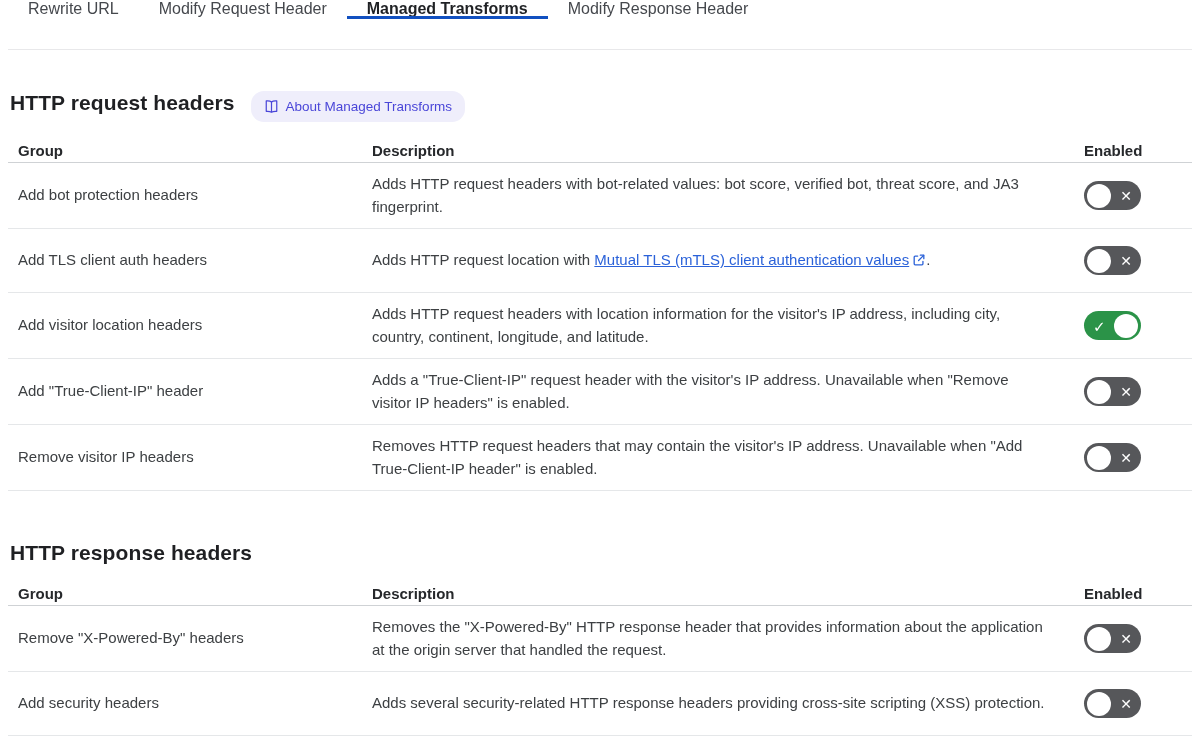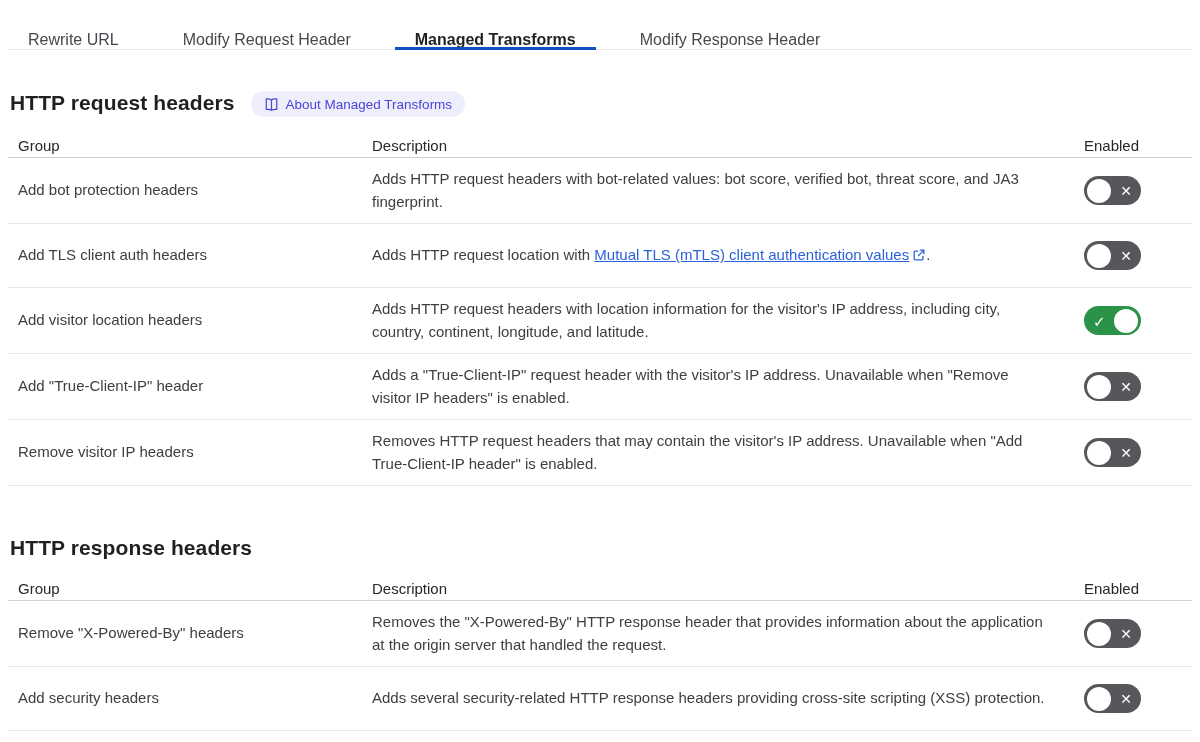--- a/index.html
+++ b/index.html
@@ -9,22 +9,21 @@
     font-family: "Liberation Sans", "DejaVu Sans", sans-serif;
     color: #3d4043;
     padding: 0 8px;
   }
 
   
   .tabbar {
     display: flex;
     border-bottom: 1px solid #e8e8ea;
     height: 50px;
-    align-items: flex-end;
-    gap: 24px;
+    align-items: flex-start;
   }
   .tab {
     display: flex; align-items: center;
     padding: 0 20px;
     font-size: 16px;
     color: #45484d;
     cursor: pointer;
     position: relative;
     white-space: nowrap;
   }
@@ -41,33 +40,33 @@
     margin: 41px 0 12px 2px;
   }
   .section-title {
     font-size: 21px; font-weight: 700; color: #1f2023;
     letter-spacing: .1px;
   }
   .badge {
     display: inline-flex; align-items: center; gap: 7px;
     margin-left: 16px;
     background: #efeefb; color: #4a46d8;
-    border-radius: 13px; height: 26px; padding: 0 13px;
+    border-radius: 13px; height: 31px; padding: 0 13px;
     font-size: 13.5px; font-weight: 500;
     cursor: pointer; white-space: nowrap;
   }
   .badge svg { display: block; }
 
   
   table { border-collapse: collapse; width: 1184px; table-layout: fixed; }
   col.c-group { width: 354px; }
   col.c-desc  { width: 712px; }
   col.c-en    { width: 118px; }
   th {
-    text-align: left; font-size: 15px; font-weight: 400; color: #26282b;
+    text-align: left; font-size: 15px; font-weight: 700; color: #26282b;
     padding: 8px 10px 3px 10px;
     border-bottom: 1px solid #cfd2d5;
     white-space: nowrap;
   }
   td {
     font-size: 15px; color: #3d4043;
     padding: 10px 10px;
     border-bottom: 1px solid #e5e7e9;
     vertical-align: middle;
     line-height: 1.5;

